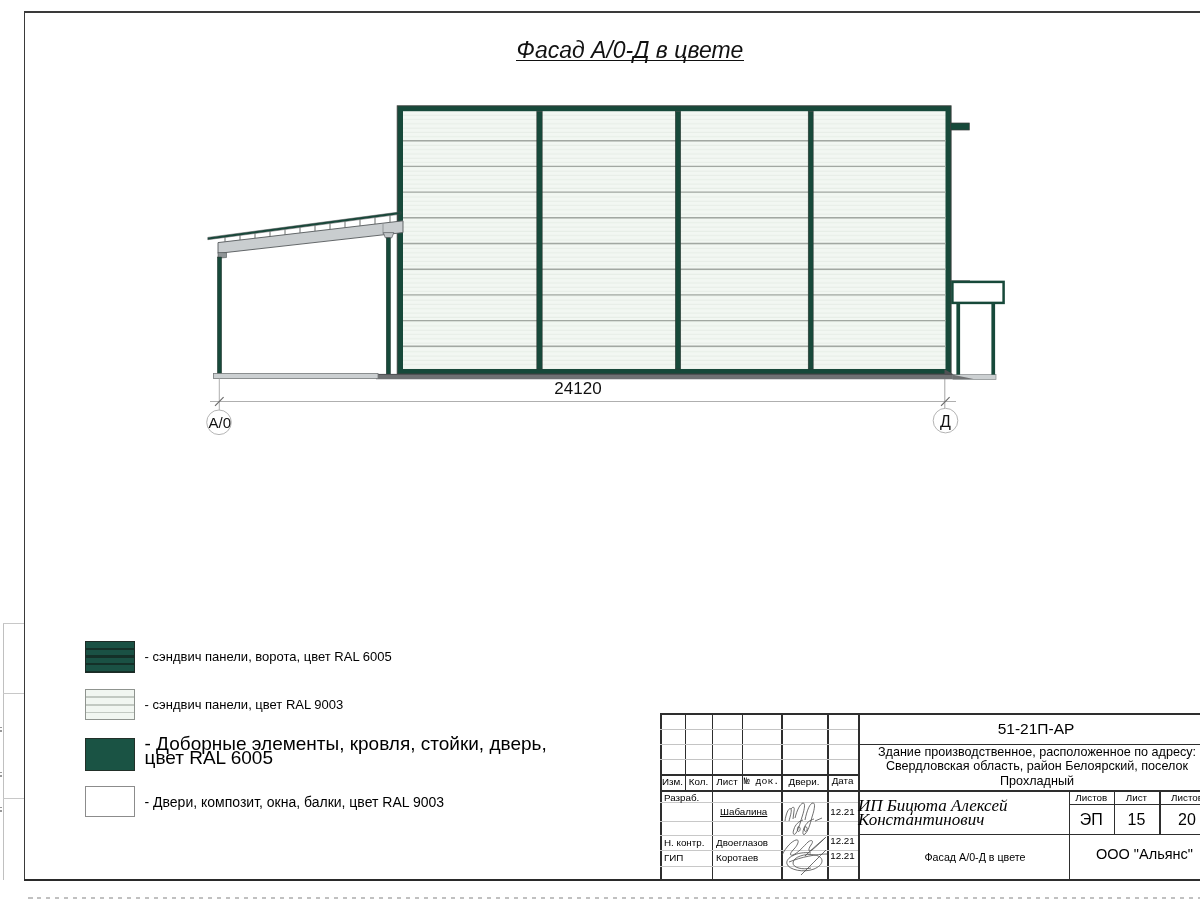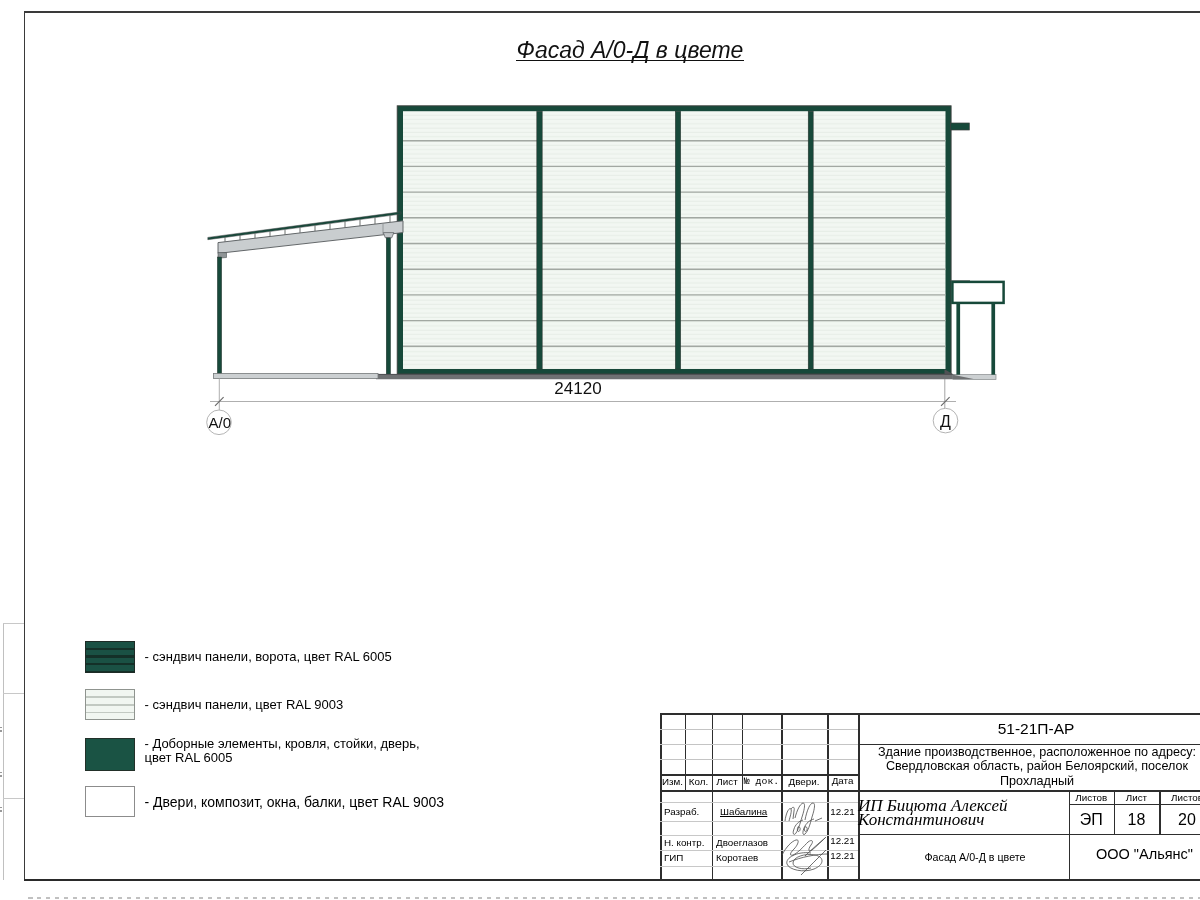--- a/index.html
+++ b/index.html
@@ -135,21 +135,21 @@
 <div class="abs" style="left:85px;top:641px;width:48px;height:30px;background:repeating-linear-gradient(to bottom,#1a5144 0 5.7px,#143028 5.7px 7.8px);border:0.9px solid #1d2b26;"></div>
 
 <div class="abs" style="left:144.5px;top:649px;font-size:13px;color:#000;">- сэндвич панели, ворота, цвет RAL 6005</div>
 
 <div class="abs" style="left:85px;top:689px;width:48px;height:29px;background:#f1f6f1 repeating-linear-gradient(to bottom,rgba(0,0,0,0) 0 6.5px,#c2c9c2 6.5px 7.8px);border:0.9px solid #8f948f;"></div>
 
 <div class="abs" style="left:144.5px;top:697px;font-size:13px;color:#000;">- сэндвич панели, цвет RAL 9003</div>
 
 <div class="abs" style="left:85px;top:738px;width:48px;height:31px;background:#1a5344;border:0.9px solid #223029;"></div>
 
-<div class="abs" style="left:144.5px;top:736.5px;font-size:13px;line-height:14.5px;color:#000;">- Доборные элементы, кровля, стойки, дверь,<br>цвет RAL 6005</div>
+<div class="abs" style="left:144.5px;top:736.5px;font-size:19px;line-height:14.5px;color:#000;">- Доборные элементы, кровля, стойки, дверь,<br>цвет RAL 6005</div>
 
 <div class="abs" style="left:85px;top:786px;width:48px;height:29px;background:#ffffff;border:0.9px solid #8c8c8c;"></div>
 
 <div class="abs" style="left:144.5px;top:793.5px;font-size:14px;color:#000;">- Двери, композит, окна, балки, цвет RAL 9003</div>
 
 <div class="abs" id="tblock" style="left:660px;top:713px;width:540px;height:167px;font-size:9.8px;color:#000;">
 
   <div class="abs" style="left:0;top:0;width:1.8px;height:167px;background:#2e2e2e;"></div>
 
   <div class="abs" style="left:0;top:0;width:540px;height:1.8px;background:#2e2e2e;"></div>
@@ -194,21 +194,21 @@
   <div class="abs" style="left:0;top:137.4px;width:198px;height:1px;background:#c8c8c8;"></div>
   <div class="abs" style="left:0;top:153px;width:198px;height:1px;background:#c8c8c8;"></div>
 
   <div class="abs" style="left:0px;top:63px;width:25px;text-align:center;">Изм.</div>
   <div class="abs" style="left:25px;top:63px;width:27px;text-align:center;">Кол.</div>
   <div class="abs" style="left:52px;top:63px;width:30px;text-align:center;">Лист</div>
   <div class="abs" style="left:82px;top:63px;width:39px;text-align:center;font-family:Liberation Mono, monospace;">№ док.</div>
   <div class="abs" style="left:121px;top:63px;width:46px;text-align:center;">Двери.</div>
   <div class="abs" style="left:167px;top:62px;width:31px;text-align:center;">Дата</div>
 
-  <div class="abs" style="left:4px;top:93px;">Разраб.</div>
+  <div class="abs" style="left:4px;top:79px;">Разраб.</div>
   <div class="abs" style="left:60px;top:93px;text-decoration:underline;">Шабалина</div>
   <div class="abs" style="left:167px;top:93px;width:31px;text-align:center;">12.21</div>
 
   <div class="abs" style="left:4px;top:123.6px;">Н. контр.</div>
   <div class="abs" style="left:56px;top:123.6px;">Двоеглазов</div>
   <div class="abs" style="left:167px;top:122.2px;width:31px;text-align:center;">12.21</div>
 
   <div class="abs" style="left:4px;top:138.6px;">ГИП</div>
   <div class="abs" style="left:56px;top:138.6px;">Коротаев</div>
   <div class="abs" style="left:167px;top:137.2px;width:31px;text-align:center;">12.21</div>
@@ -217,21 +217,21 @@
 
   <div class="abs" style="left:198px;top:31.7px;width:358px;text-align:center;font-size:12.6px;line-height:14.6px;">Здание производственное, расположенное по адресу:<br>Свердловская область, район Белоярский, поселок<br>Прохладный</div>
 
   <div class="abs" style="left:198px;top:85.7px;width:234px;text-align:left;font-size:17px;line-height:14.6px;font-style:italic;font-family:Liberation Serif, serif;">ИП Бицюта Алексей<br>Константинович</div>
 
   <div class="abs" style="left:408.7px;top:79px;width:45.2px;text-align:center;">Листов</div>
   <div class="abs" style="left:453.9px;top:79px;width:45.1px;text-align:center;">Лист</div>
   <div class="abs" style="left:499px;top:79px;width:56px;text-align:center;">Листов</div>
 
   <div class="abs" style="left:408.7px;top:97.6px;width:45.2px;text-align:center;font-size:16px;">ЭП</div>
-  <div class="abs" style="left:453.9px;top:97.6px;width:45.1px;text-align:center;font-size:16px;">18</div>
+  <div class="abs" style="left:453.9px;top:97.6px;width:45.1px;text-align:center;font-size:16px;">15</div>
   <div class="abs" style="left:499px;top:97.6px;width:56px;text-align:center;font-size:16px;">20</div>
 
   <div class="abs" style="left:198px;top:137.8px;width:234px;text-align:center;font-size:10.7px;">Фасад А/0-Д в цвете</div>
 
   <div class="abs" style="left:408.7px;top:132.5px;width:151.6px;text-align:center;font-size:14.5px;">ООО "Альянс"</div>
 
   <svg class="abs" style="left:121px;top:80px;" width="48" height="88" viewBox="0 0 48 88">
 
     <g stroke="#4a4a4a" stroke-width="0.8" fill="none">
       <path d="M4,28 C5,20 8,14 10,16 C11,18 9,24 8,28 M10,16 C12,13 14,14 13,18 L12,26 M14,25 C16,17 19,11 22,10 C25,10 23,18 21,24 C19,31 17,37 15,40 C13,43 11,41 13,36 C14,32 18,28 22,27 M24,27 C26,17 29,10 32,10 C35,10 33,18 31,24 C29,32 27,38 24,41 C22,43 21,40 23,35 C25,30 29,27 33,26 M34,28 L41,25"></path>

